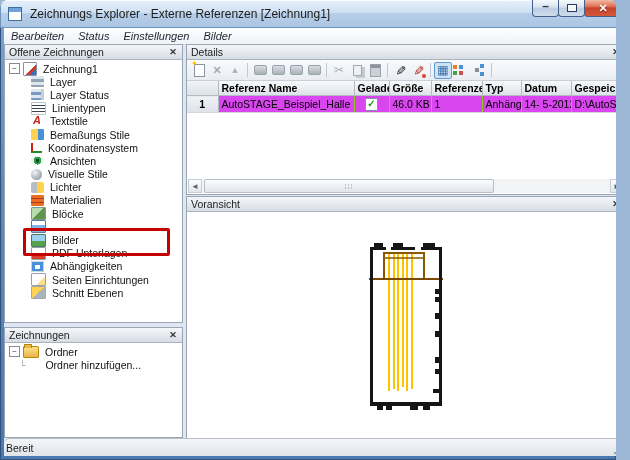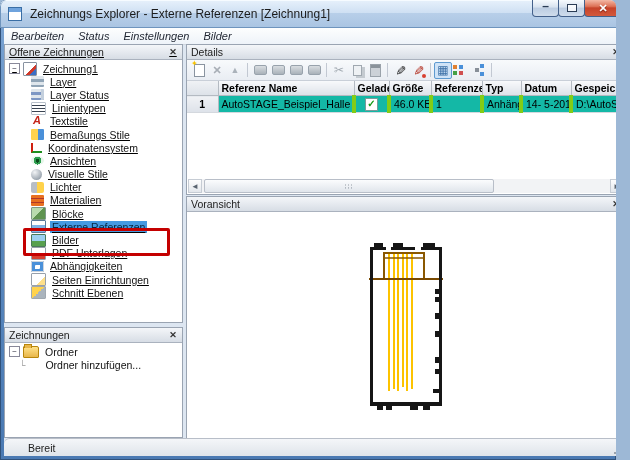--- a/index.html
+++ b/index.html
@@ -30,21 +30,21 @@
     border-bottom:1px solid #d0d7e0;display:flex;align-items:center;font-size:11px;color:#1e2430;}
   .menu-item{padding:1px 7px;cursor:default;font-style:italic;}
   
   .panel{position:absolute;background:#fff;border:1px solid #9aa4b2;box-sizing:border-box;}
   .phead{height:14px;background:linear-gradient(#f4f6f9,#d7dde5);border-bottom:1px solid #aab2be;
     display:flex;align-items:center;font-size:10.5px;color:#222;padding:0 3px 0 4px;}
   .phead .ptitle{flex:1;white-space:nowrap;overflow:hidden;}
   .x-btn{width:12px;height:11px;display:flex;align-items:center;justify-content:center;color:#333;}
   .x-btn::before{content:"✕";font-size:9px;font-weight:bold;}
   
-  #panel-open{left:0;top:16px;width:179px;height:279px;text-decoration:underline;}
+  #panel-open{left:0;top:16px;width:179px;height:279px;}
   #panel-zeich{left:0;top:299px;width:179px;height:111px;}
   .treebody{position:relative;padding-top:2px;font-size:10.5px;color:#111;}
   .ti{height:13.2px;display:flex;align-items:center;white-space:nowrap;}
   .ti .exp{width:9px;height:9px;border:1px solid #889;background:#fff;margin:0 3px 0 4px;
     display:flex;align-items:center;justify-content:center;font-size:8px;line-height:8px;color:#334;flex:none;}
   .ti.child{padding-left:26px;}
   .tl{padding:0 2px;}
   .ti.sel .tl{background:#459ae2;color:#04263f;}
   .ic{display:inline-block;width:13px;height:11px;margin-right:4px;flex:none;border-radius:1px;position:relative;}
   .i-root{width:12px;height:12px;background:linear-gradient(135deg,#fff 55%,#d03a2a 55%,#d03a2a 75%,#3a6ec5 75%);border:1px solid #8892a0;}
@@ -88,42 +88,42 @@
   .t-pen2::before{content:"✎";font-size:13px;color:#b02818;transform:rotate(90deg);display:block;}
   .t-pen2::after{content:"";position:absolute;right:1px;bottom:1px;width:4px;height:4px;background:#d84030;border-radius:50%;}
   .t-grid{border:1px solid #5e9ad0;background:#cfe3f7;border-radius:2px;box-sizing:border-box;}
   .t-grid::before{content:"▦";font-size:12px;color:#3a6ea5;}
   .t-thumbs::before{content:"";width:4px;height:4px;background:#e08030;box-shadow:6px 0 0 #4a90d9,0 6px 0 #46a046,6px 6px 0 #d05050;margin:-6px 6px 0 -6px;}
   .t-tree::before{content:"";width:4px;height:4px;background:#888f98;box-shadow:5px 4px 0 #4a90d9,5px -4px 0 #4a90d9;margin-right:5px;}
   
   #dtable{width:100%;border-collapse:collapse;table-layout:fixed;font-size:10.5px;}
   #dtable th{background:linear-gradient(#f8f9fb,#dde2e9);border-right:1px solid #b4bac2;border-bottom:1px solid #b4bac2;
     font-weight:bold;text-align:left;padding:1px 3px;height:12px;overflow:hidden;white-space:nowrap;}
-  #dtable td{border-right:4px solid #84cc16;border-bottom:1px solid #d4d8de;padding:1px 3px;height:12px;
-    overflow:hidden;white-space:nowrap;background:#14b8a6;}
+  #dtable td{border-right:1px solid #84cc16;border-bottom:1px solid #d4d8de;padding:1px 3px;height:12px;
+    overflow:hidden;white-space:nowrap;background:#d946ef;}
   #dtable .rn{background:linear-gradient(#f0f2f5,#dde2e9);border-right:1px solid #b4bac2;text-align:center;font-weight:bold;}
   .cb{display:inline-block;width:11px;height:11px;border:1px solid #7a9a9a;background:#fff;
     font-size:10px;line-height:10px;color:#159a15;text-align:center;font-weight:bold;vertical-align:middle;}
   .cb-cell{text-align:center;}
   
   #hscroll{position:absolute;left:1px;bottom:1px;width:436px;height:14px;background:#f2f3f5;display:flex;align-items:center;}
   .sb-arrow{width:14px;height:14px;display:flex;align-items:center;justify-content:center;color:#5a6470;font-size:8px;
     background:linear-gradient(#fdfdfd,#e3e7ec);border:1px solid #c6ccd4;box-sizing:border-box;}
   #hthumb{width:288px;height:12px;margin-left:2px;background:linear-gradient(#fbfcfd,#e0e5eb);
     border:1px solid #b8bec8;border-radius:2px;display:flex;align-items:center;justify-content:center;color:#9aa2ac;font-size:7px;letter-spacing:1px;}
   #hthumb::before{content:"⁞⁞⁞";}
   #hspace{flex:1;}
   
   #panel-preview{left:182px;top:168px;width:440px;height:242px;}
   #pvbody{position:relative;width:100%;height:226px;background:#fff;overflow:hidden;}
   #drawing{position:absolute;left:180px;top:27px;}
   
   #statusbar{position:absolute;left:0;top:410px;width:622px;height:18px;
     background:linear-gradient(#f4f6f9,#dfe4ea);border-top:1px solid #b8bec8;
-    display:flex;align-items:center;font-size:10.5px;color:#222;padding-left:24px;box-sizing:border-box;border-radius:6px;}
+    display:flex;align-items:center;font-size:10.5px;color:#222;padding-left:2px;box-sizing:border-box;border-radius:6px;}
   #grip{position:absolute;right:2px;bottom:2px;width:10px;height:10px;}
   #grip::before{content:"";position:absolute;right:0;bottom:0;width:2px;height:2px;background:#9aa2ac;
     box-shadow:-4px 0 0 #9aa2ac,-8px 0 0 #9aa2ac,0 -4px 0 #9aa2ac,-4px -4px 0 #9aa2ac,0 -8px 0 #9aa2ac;}
 </style>
 </head>
 <body>
 
 <div id="win">
 
   <div id="titlebar">
@@ -195,21 +195,20 @@
         <div class="ti child">
             <span class="ic i10"></span>
             <span class="tl">Materialien</span>
           </div>
         <div class="ti child">
             <span class="ic i11"></span>
             <span class="tl">Blöcke</span>
           </div>
         <div class="ti child sel">
             <span class="ic i12"></span>
-            <span class="tl">Externe Referenzen</span>
           </div>
         <div class="ti child">
             <span class="ic i13"></span>
             <span class="tl">Bilder</span>
           </div>
         <div class="ti child">
             <span class="ic i14"></span>
             <span class="tl">PDF Unterlagen</span>
           </div>
         <div class="ti child">

